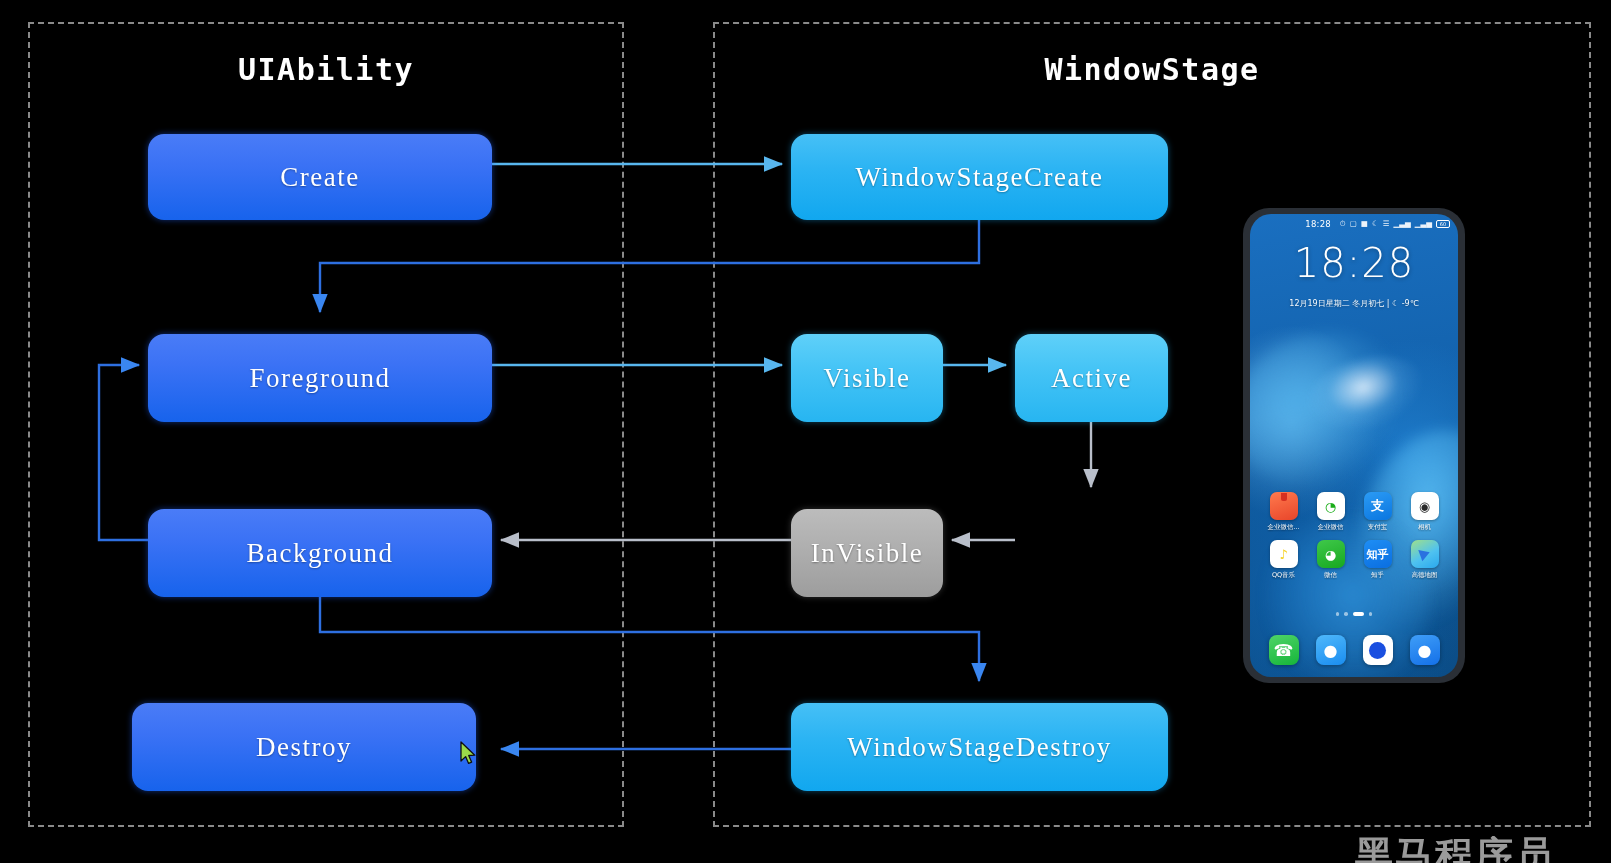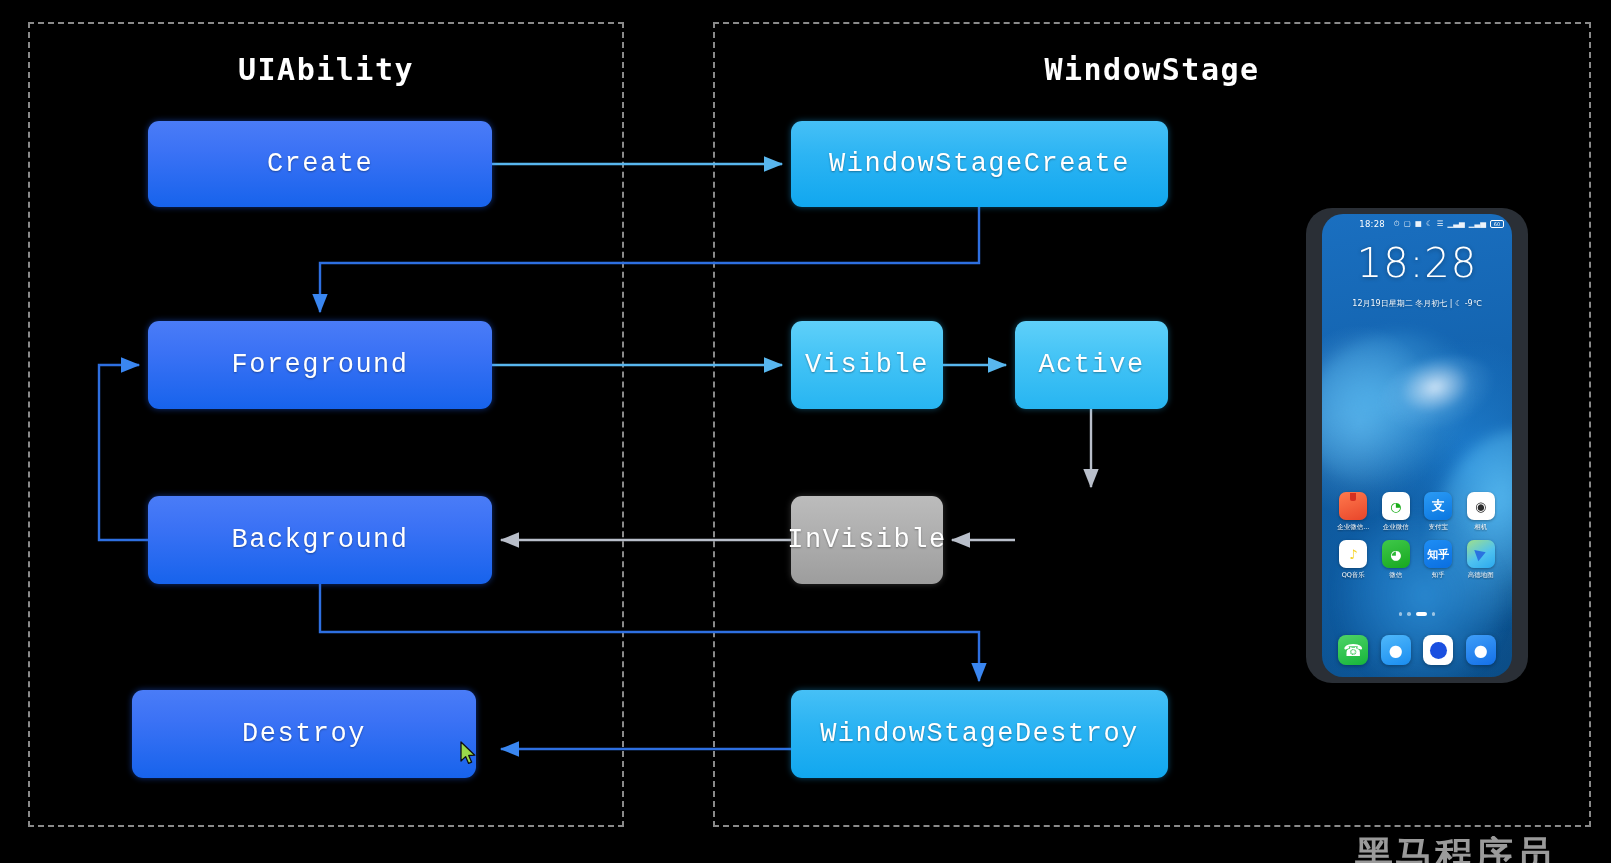--- a/index.html
+++ b/index.html
@@ -33,28 +33,29 @@
     white-space: nowrap;
   }
   #group-windowstage .group-title { top: 28px; }
 
   
   .node {
     position: absolute;
     display: flex;
     align-items: center;
     justify-content: center;
-    border-radius: 11px;
+    border-radius: 16px;
     color: #ffffff;
-    font-family: Liberation Mono, monospace;
+    font-family: Liberation Serif, serif;
     font-size: 27px;
     letter-spacing: 1.5px;
     text-shadow: 0 1px 2px rgba(0,0,0,.35);
     white-space: nowrap;
     z-index: 5;
+    margin-top: 13px;
   }
   .node.blue {
     background: linear-gradient(180deg, #4a7cf7 0%, #3b72f5 35%, #1763ec 100%);
     box-shadow: 0 0 6px rgba(30,90,230,.55);
   }
   .node.cyan {
     background: linear-gradient(180deg, #46c0f6 0%, #2cb4f3 40%, #11a7ef 100%);
     box-shadow: 0 0 6px rgba(25,165,235,.45);
   }
   .node.cyan-light {
@@ -83,25 +84,25 @@
   #connectors {
     position: absolute; left: 0; top: 0;
     width: 1611px; height: 863px;
     z-index: 2;
     pointer-events: none;
   }
 
   
   #phone {
     position: absolute;
-    left: 1306px; top: 208px;
+    left: 1243px; top: 208px;
     width: 222px; height: 475px;
     border-radius: 26px;
     background: #2a2f36;
-    padding: 6px 16px;
+    padding: 6px 7px;
     box-shadow: 0 0 10px rgba(0,0,0,.8);
     z-index: 6;
   }
   #phone-screen {
     position: relative;
     width: 100%; height: 100%;
     border-radius: 21px;
     overflow: hidden;
     background:
       radial-gradient(ellipse 130% 60% at 30% 78%, #0f5fa8 0%, rgba(15,95,168,0) 60%),

